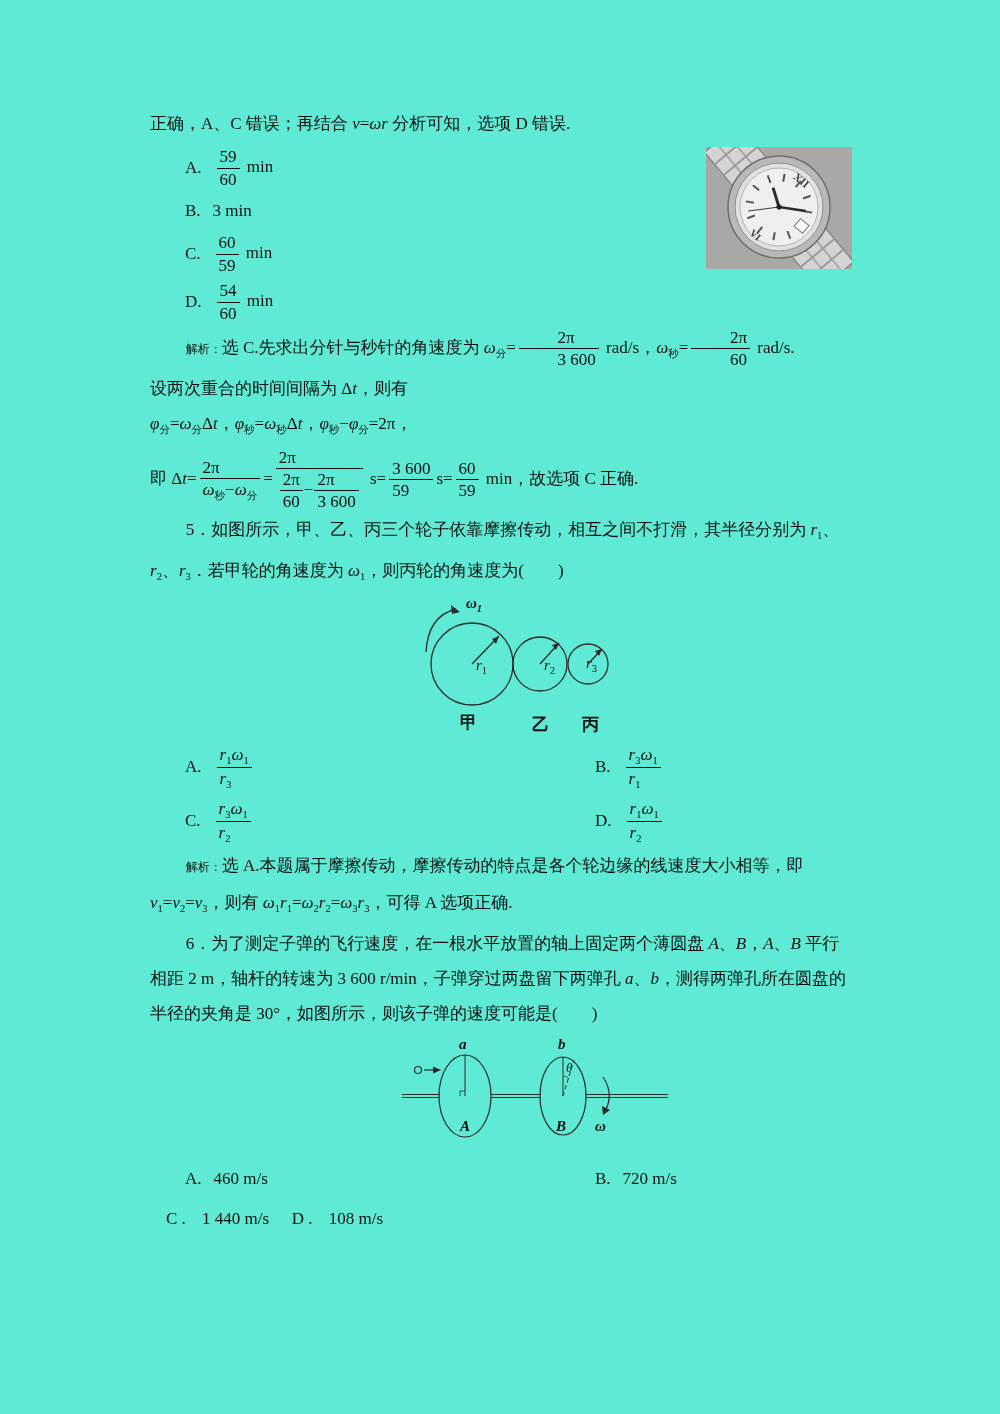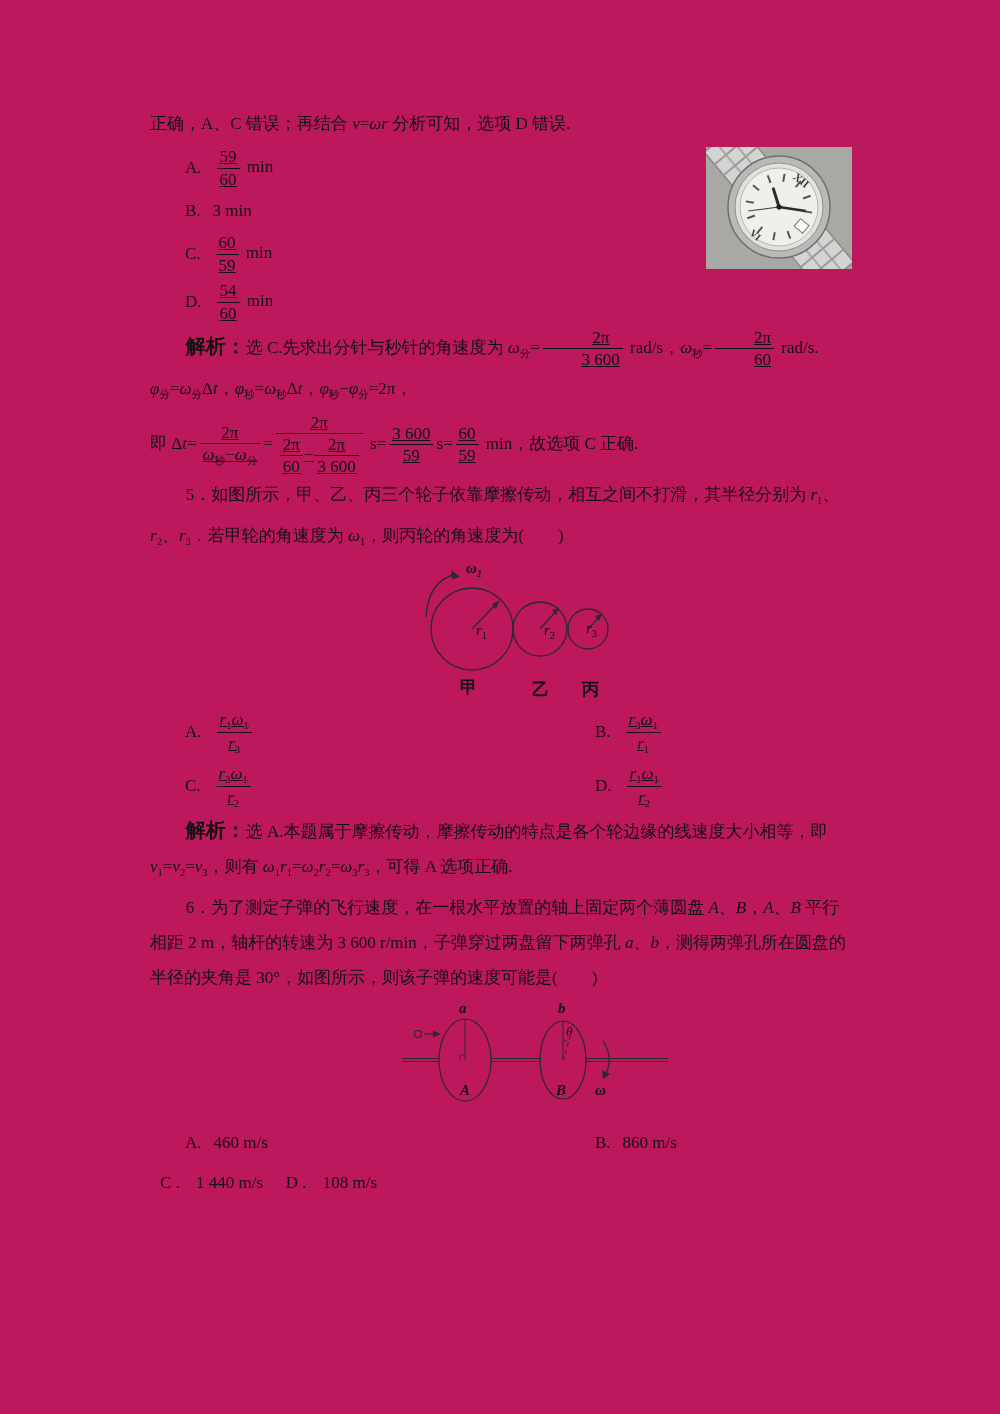--- a/index.html
+++ b/index.html
@@ -1,43 +1,43 @@
 <!DOCTYPE html>
 <html><head>
 <meta charset="utf-8">
 <style>
   html,body{margin:0;padding:0;background:#888;}
-  .page{width:1000px;height:1414px;background:#be185d;position:relative;margin:0 auto;
+  .page{width:1000px;height:1414px;background:#5eead4;position:relative;margin:0 auto;
         font-family:"Liberation Serif","DejaVu Serif","DejaVu Sans",serif;font-size:17px;color:#111;
         overflow:hidden;}
   .content{position:absolute;left:150px;top:106px;width:702px;}
   p.line{margin:0;line-height:35px;}
   .indent{text-indent:2.1em;}
   .mt6{margin-top:6px;} .mt8{margin-top:8px;} .mt10{margin-top:10px;} .mt2{margin-top:2px;}
   
   .t{font-style:normal;}
   .i{font-style:italic;font-family:"Liberation Serif",serif;}
   .bi{font-style:italic;font-weight:bold;font-family:"Liberation Serif",serif;}
-  .b{font-weight:bold;font-family:"DejaVu Sans","Liberation Sans",sans-serif;font-size:20px;}
+  .b{font-weight:normal;font-family:"DejaVu Sans","Liberation Sans",sans-serif;font-size:12px;}
   .sub{font-size:10.5px;vertical-align:-4px;}
   .bsub{font-size:10.5px;vertical-align:-4px;font-weight:bold;font-style:italic;}
-  .frac{display:inline-block;vertical-align:middle;text-align:center;margin:0 3px;line-height:1.25;text-decoration:underline;}
+  .frac{display:inline-block;vertical-align:middle;text-align:left;margin:0 3px;line-height:1.25;}
   .frac .num{display:block;padding:0 3px 0 3px;border-bottom:1.2px solid #111;}
   .frac .den{display:block;padding:0 3px;}
   .frac .frac{margin:0 1px;vertical-align:middle;}
   
   .opts{margin-top:4px;}
   .opt{display:flex;align-items:center;margin:2px 0 2px 35px;min-height:46px;}
   .opt.short{min-height:36px;}
   .optlabel{margin-right:12px;}
   .optrow{display:flex;margin-left:35px;align-items:center;min-height:54px;}
   .optrow .cell{display:flex;align-items:center;width:410px;}
   .optrow .cell.right{flex:1;}
   .optrow.textrow{min-height:36px;margin-top:8px;}
-  .cdline{margin:4px 0 0 10px;line-height:35px;}
+  .cdline{margin:4px 0 0 16px;line-height:35px;}
   .cdline .gap{display:inline-block;width:14px;}
   
   figure{margin:0;padding:0;}
   .watch{float:right;width:146px;height:122px;margin:6px 0 10px 12px;position:relative;}
   .fig5{position:relative;width:250px;height:138px;margin:6px 0 2px 268px;}
   .fig6{position:relative;width:275px;height:114px;margin:8px 0 2px 248px;}
   .figlabel{position:absolute;font-size:15px;line-height:1;white-space:nowrap;}
   .figlabel.cn{font-size:17px;font-weight:bold;font-family:"DejaVu Sans","Liberation Sans",sans-serif;}
   svg{display:block;}
 </style>
@@ -111,20 +111,21 @@
         <span class="optlabel">C.</span>
         <span><span class="frac"><span class="num"><span class="t">60</span></span><span class="den"><span class="t">59</span></span></span><span class="t"> min</span></span>
       </div>
       <div class="opt">
         <span class="optlabel">D.</span>
         <span><span class="frac"><span class="num"><span class="t">54</span></span><span class="den"><span class="t">60</span></span></span><span class="t"> min</span></span>
       </div>
     </div>
 
     <p class="line indent mt6"><span class="b">解析：</span><span class="t">选 C.先求出分针与秒针的角速度为 </span><span class="i">ω</span><span class="sub">分</span><span class="t">=</span><span class="frac"><span class="num"><span class="t">2π</span></span><span class="den"><span class="t">3 600</span></span></span><span class="t"> rad/s，</span><span class="i">ω</span><span class="sub">秒</span><span class="t">=</span><span class="frac"><span class="num"><span class="t">2π</span></span><span class="den"><span class="t">60</span></span></span><span class="t"> rad/s.</span></p>
+    <p class="line mt6"><span class="t">设两次重合的时间间隔为 Δ</span><span class="i">t</span><span class="t">，则有</span></p>
     <p class="line mt2"><span class="i">φ</span><span class="sub">分</span><span class="t">=</span><span class="i">ω</span><span class="sub">分</span><span class="t">Δ</span><span class="i">t</span><span class="t">，</span><span class="i">φ</span><span class="sub">秒</span><span class="t">=</span><span class="i">ω</span><span class="sub">秒</span><span class="t">Δ</span><span class="i">t</span><span class="t">，</span><span class="i">φ</span><span class="sub">秒</span><span class="t">−</span><span class="i">φ</span><span class="sub">分</span><span class="t">=2π，</span></p>
     <p class="line mt2"><span class="t">即 Δ</span><span class="i">t</span><span class="t">=</span><span class="frac"><span class="num"><span class="t">2π</span></span><span class="den"><span class="i">ω</span><span class="sub">秒</span><span class="t">−</span><span class="i">ω</span><span class="sub">分</span></span></span><span class="t">=</span><span class="frac"><span class="num"><span class="t">2π</span></span><span class="den"><span class="frac"><span class="num"><span class="t">2π</span></span><span class="den"><span class="t">60</span></span></span><span class="t">−</span><span class="frac"><span class="num"><span class="t">2π</span></span><span class="den"><span class="t">3 600</span></span></span></span></span><span class="t"> s=</span><span class="frac"><span class="num"><span class="t">3 600</span></span><span class="den"><span class="t">59</span></span></span><span class="t">s=</span><span class="frac"><span class="num"><span class="t">60</span></span><span class="den"><span class="t">59</span></span></span><span class="t"> min，故选项 C 正确.</span></p>
 
     <p class="line indent mt10"><span class="t">5．如图所示，甲、乙、丙三个轮子依靠摩擦传动，相互之间不打滑，其半径分别为 </span><span class="i">r</span><span class="sub">1</span><span class="t">、</span><span class="i">r</span><span class="sub">2</span><span class="t">、</span><span class="i">r</span><span class="sub">3</span><span class="t">．若甲轮的角速度为 </span><span class="i">ω</span><span class="sub">1</span><span class="t">，则丙轮的角速度为(　　)</span></p>
 
     <figure class="fig5">
       <svg width="250" height="138" viewBox="0 0 250 138">
         <g fill="none" stroke="#2a2a2a" stroke-width="1.3">
           <circle cx="54" cy="64" r="41"></circle>
           <circle cx="122" cy="64" r="27"></circle>
@@ -215,21 +216,21 @@
       <span class="figlabel" style="left:197px;top:80px;"><span class="bi">ω</span></span>
     </figure>
 
     <div class="optrow textrow">
       <div class="cell">
         <span class="optlabel">A.</span>
         <span>460 m/s</span>
       </div>
       <div class="cell right">
         <span class="optlabel">B.</span>
-        <span>860 m/s</span>
+        <span>720 m/s</span>
       </div>
     </div>
     <p class="cdline">
       <span class="optlabel">C .</span>
       <span>1 440 m/s</span>
       <span class="gap"></span>
       <span class="optlabel">D .</span>
       <span>108 m/s</span>
     </p>
 

